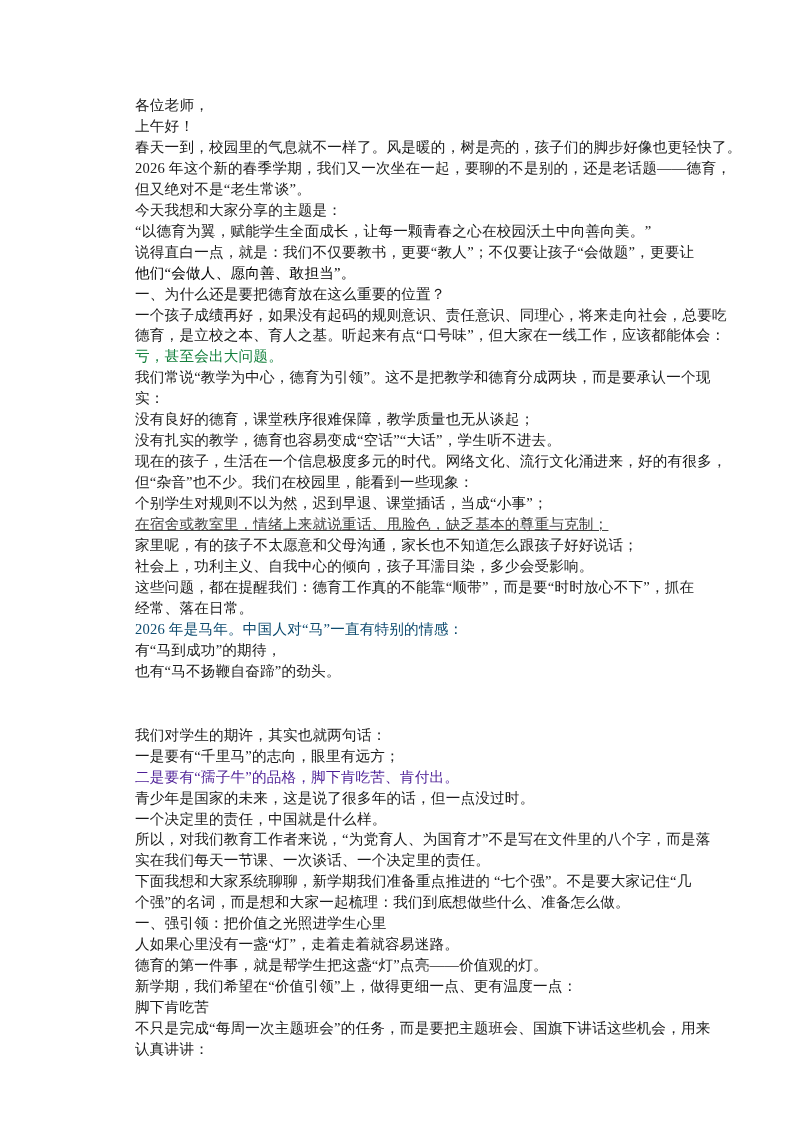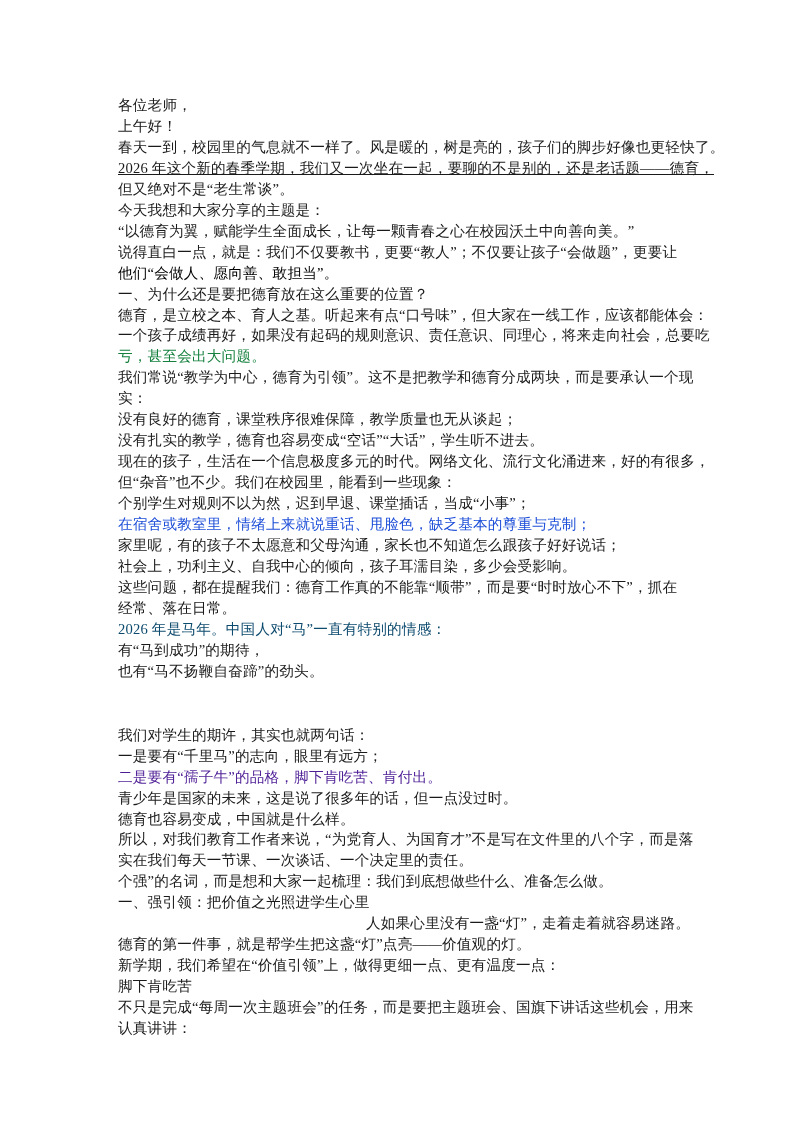--- a/index.html
+++ b/index.html
@@ -9,21 +9,21 @@
   }
   .page {
     position: relative;
     width: 793px;
     height: 1122px;
     background: #ffffff;
     overflow: hidden;
   }
   .doc-text {
     position: absolute;
-    left: 118px;
+    left: 135px;
     top: 95px;
     width: 572px;
   }
   .line {
     font-family: "Liberation Serif", "DejaVu Serif", serif;
     font-size: 14.6px;
     line-height: 20.95px;
     color: #1a1a1a;
     white-space: nowrap;
     letter-spacing: 0.2px;
@@ -31,54 +31,55 @@
 </style>
 </head>
 <body>
 
 <div class="page">
   <div class="doc-text">
 
   <div class="line" style="color: rgb(26, 26, 26);">各位老师，</div>
       <div class="line" style="color: rgb(26, 26, 26);">上午好！</div>
       <div class="line" style="color: rgb(26, 26, 26);">春天一到，校园里的气息就不一样了。风是暖的，树是亮的，孩子们的脚步好像也更轻快了。</div>
-      <div class="line" style="color: rgb(26, 26, 26); text-decoration: underline;">2026 年这个新的春季学期，我们又一次坐在一起，要聊的不是别的，还是老话题——德育，</div>
+      <div class="line" style="color: rgb(26, 26, 26);">2026 年这个新的春季学期，我们又一次坐在一起，要聊的不是别的，还是老话题——德育，</div>
       <div class="line" style="color: rgb(26, 26, 26);">但又绝对不是“老生常谈”。</div>
       <div class="line" style="color: rgb(26, 26, 26);">今天我想和大家分享的主题是：</div>
       <div class="line" style="color: rgb(26, 26, 26);">“以德育为翼，赋能学生全面成长，让每一颗青春之心在校园沃土中向善向美。”</div>
       <div class="line" style="color: rgb(26, 26, 26);">说得直白一点，就是：我们不仅要教书，更要“教人”；不仅要让孩子“会做题”，更要让</div>
       <div class="line" style="color: #000000;">他们“会做人、愿向善、敢担当”。</div>
       <div class="line" style="color: rgb(26, 26, 26);">一、为什么还是要把德育放在这么重要的位置？</div>
+      <div class="line" style="color: rgb(26, 26, 26);">一个孩子成绩再好，如果没有起码的规则意识、责任意识、同理心，将来走向社会，总要吃</div>
       <div class="line" style="color: rgb(26, 26, 26);">德育，是立校之本、育人之基。听起来有点“口号味”，但大家在一线工作，应该都能体会：</div>
-      <div class="line" style="color: rgb(26, 26, 26);">一个孩子成绩再好，如果没有起码的规则意识、责任意识、同理心，将来走向社会，总要吃</div>
       <div class="line" style="color: #15803d;">亏，甚至会出大问题。</div>
       <div class="line" style="color: rgb(26, 26, 26);">我们常说“教学为中心，德育为引领”。这不是把教学和德育分成两块，而是要承认一个现</div>
       <div class="line" style="color: rgb(26, 26, 26);">实：</div>
       <div class="line" style="color: rgb(26, 26, 26);">没有良好的德育，课堂秩序很难保障，教学质量也无从谈起；</div>
       <div class="line" style="color: rgb(26, 26, 26);">没有扎实的教学，德育也容易变成“空话”“大话”，学生听不进去。</div>
       <div class="line" style="color: rgb(26, 26, 26);">现在的孩子，生活在一个信息极度多元的时代。网络文化、流行文化涌进来，好的有很多，</div>
       <div class="line" style="color: rgb(26, 26, 26);">但“杂音”也不少。我们在校园里，能看到一些现象：</div>
       <div class="line" style="color: rgb(26, 26, 26);">个别学生对规则不以为然，迟到早退、课堂插话，当成“小事”；</div>
-      <div class="line" style="color: #1d4ed8;">在宿舍或教室里，情绪上来就说重话、甩脸色，缺乏基本的尊重与克制；</div>
+      <div class="line" style="color: #404040; text-decoration: underline;">在宿舍或教室里，情绪上来就说重话、甩脸色，缺乏基本的尊重与克制；</div>
       <div class="line" style="color: rgb(26, 26, 26);">家里呢，有的孩子不太愿意和父母沟通，家长也不知道怎么跟孩子好好说话；</div>
       <div class="line" style="color: rgb(26, 26, 26);">社会上，功利主义、自我中心的倾向，孩子耳濡目染，多少会受影响。</div>
       <div class="line" style="color: rgb(26, 26, 26);">这些问题，都在提醒我们：德育工作真的不能靠“顺带”，而是要“时时放心不下”，抓在</div>
       <div class="line" style="color: rgb(26, 26, 26);">经常、落在日常。</div>
       <div class="line" style="color: #0c4a6e;">2026 年是马年。中国人对“马”一直有特别的情感：</div>
       <div class="line" style="color: rgb(26, 26, 26);">有“马到成功”的期待，</div>
       <div class="line" style="color: rgb(26, 26, 26);">也有“马不扬鞭自奋蹄”的劲头。</div>
       <div class="line" style="color: rgb(26, 26, 26); margin-top: 43px;">我们对学生的期许，其实也就两句话：</div>
       <div class="line" style="color: rgb(26, 26, 26);">一是要有“千里马”的志向，眼里有远方；</div>
       <div class="line" style="color: #4c1d95;">二是要有“孺子牛”的品格，脚下肯吃苦、肯付出。</div>
       <div class="line" style="color: rgb(26, 26, 26);">青少年是国家的未来，这是说了很多年的话，但一点没过时。</div>
-      <div class="line" style="color: rgb(26, 26, 26);">德育也容易变成，中国就是什么样。</div>
+      <div class="line" style="color: rgb(26, 26, 26);">一个决定里的责任，中国就是什么样。</div>
       <div class="line" style="color: rgb(26, 26, 26);">所以，对我们教育工作者来说，“为党育人、为国育才”不是写在文件里的八个字，而是落</div>
       <div class="line" style="color: rgb(26, 26, 26);">实在我们每天一节课、一次谈话、一个决定里的责任。</div>
+      <div class="line" style="color: rgb(26, 26, 26);">下面我想和大家系统聊聊，新学期我们准备重点推进的 “七个强”。不是要大家记住“几</div>
       <div class="line" style="color: rgb(26, 26, 26);">个强”的名词，而是想和大家一起梳理：我们到底想做些什么、准备怎么做。</div>
       <div class="line" style="color: rgb(26, 26, 26);">一、强引领：把价值之光照进学生心里</div>
-      <div class="line" style="color: rgb(26, 26, 26); text-align: right;">人如果心里没有一盏“灯”，走着走着就容易迷路。</div>
+      <div class="line" style="color: rgb(26, 26, 26);">人如果心里没有一盏“灯”，走着走着就容易迷路。</div>
       <div class="line" style="color: rgb(26, 26, 26);">德育的第一件事，就是帮学生把这盏“灯”点亮——价值观的灯。</div>
       <div class="line" style="color: rgb(26, 26, 26);">新学期，我们希望在“价值引领”上，做得更细一点、更有温度一点：</div>
       <div class="line" style="color: rgb(26, 26, 26);">脚下肯吃苦</div>
       <div class="line" style="color: rgb(26, 26, 26);">不只是完成“每周一次主题班会”的任务，而是要把主题班会、国旗下讲话这些机会，用来</div>
       <div class="line" style="color: rgb(26, 26, 26);">认真讲讲：</div>
     </div>
 </div>
 
 </body></html>

